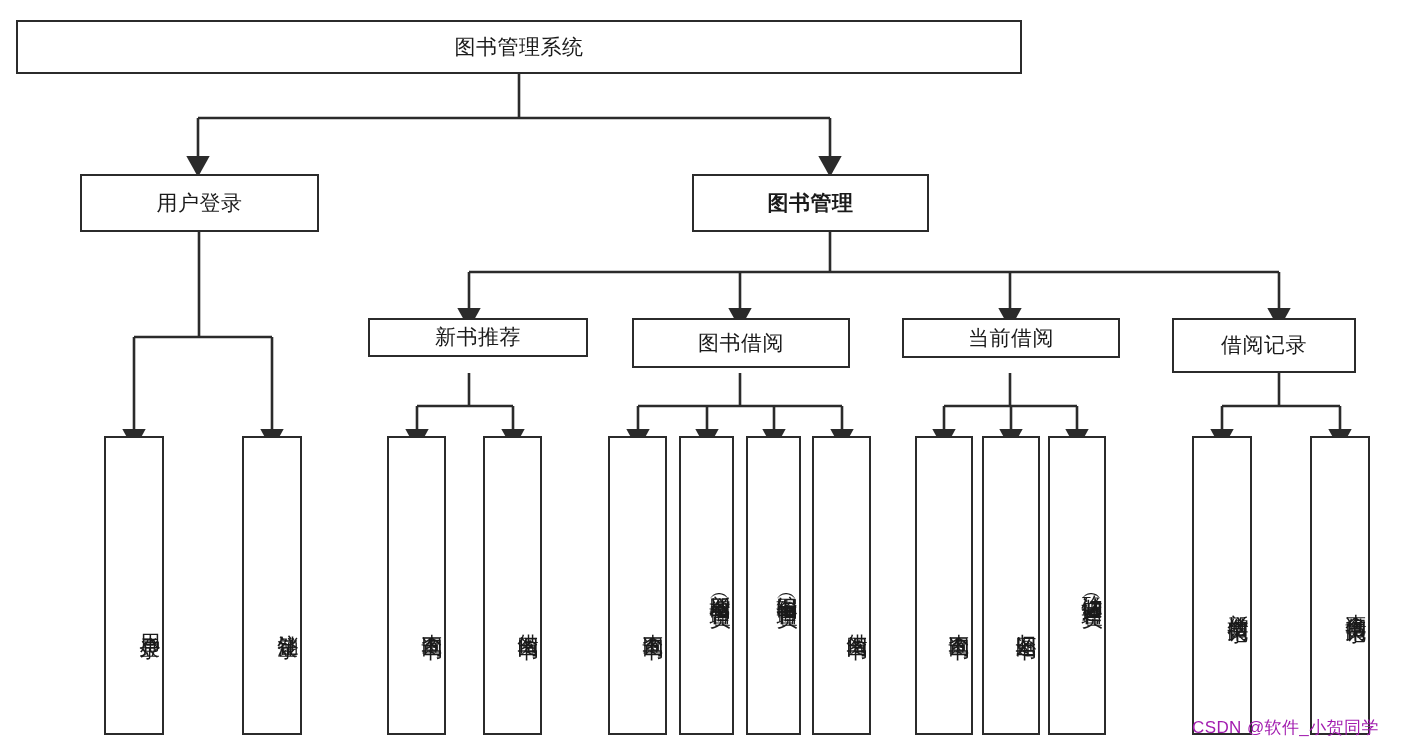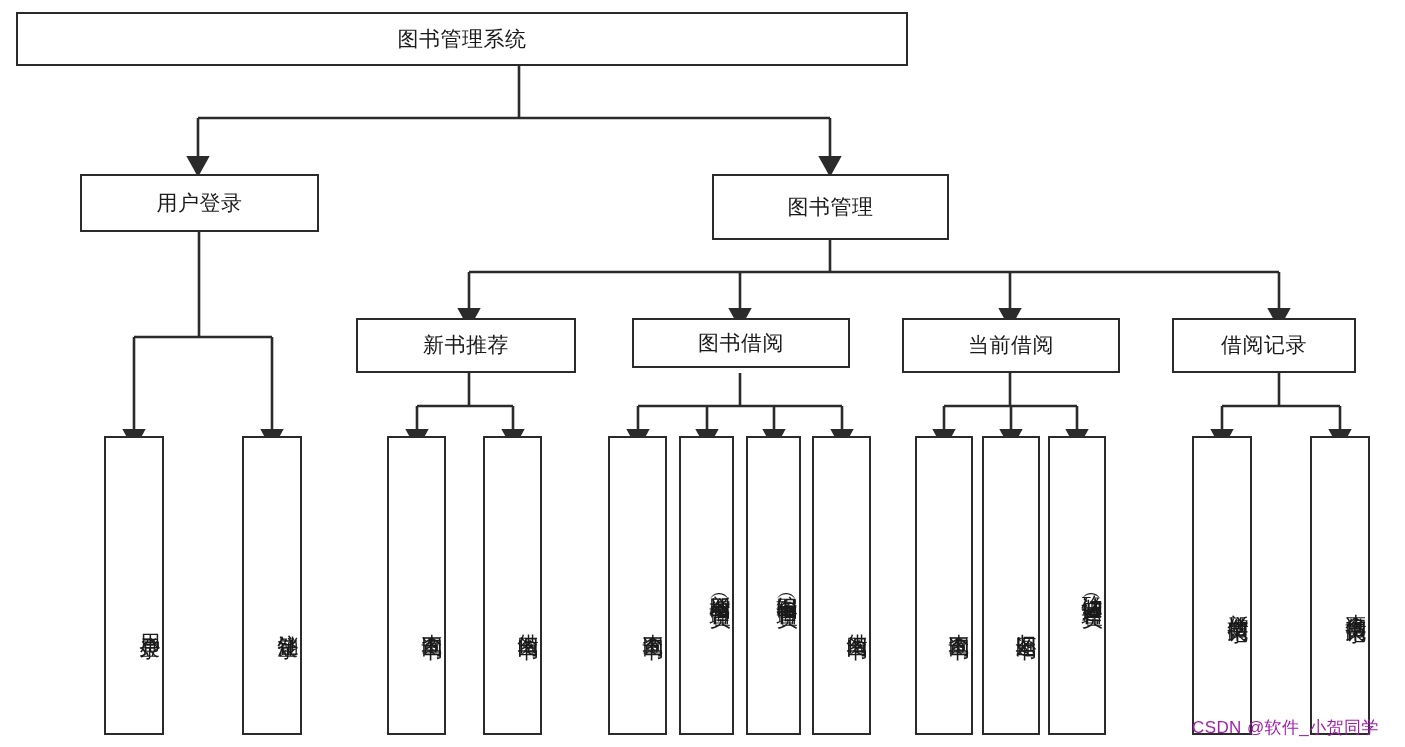--- a/index.html
+++ b/index.html
@@ -114,41 +114,41 @@
       <path d="M1011,406 L1011,433" marker-end="url(#arrow)"></path>
       <path d="M1077,406 L1077,433" marker-end="url(#arrow)"></path>
 
       <path d="M1279,373 L1279,406"></path>
       <path d="M1222,406 L1340,406"></path>
       <path d="M1222,406 L1222,433" marker-end="url(#arrow)"></path>
       <path d="M1340,406 L1340,433" marker-end="url(#arrow)"></path>
     </g>
   </svg>
 
-  <div class="node root horiz" style="left:16px; top:12px; width:892px; height:54px;">
+  <div class="node root horiz" style="left:16px; top:20px; width:1006px; height:54px;">
     <span>图书管理系统</span>
   </div>
 
   <div class="node horiz" style="left:80px; top:174px; width:239px; height:58px;">
     <span>用户登录</span>
   </div>
 
-  <div class="node horiz" style="left:712px; top:174px; width:237px; height:66px;">
+  <div class="node horiz" style="left:692px; top:174px; width:237px; height:58px;font-weight:bold;">
     <span>图书管理</span>
   </div>
 
-  <div class="node horiz" style="left:356px; top:318px; width:220px; height:55px;">
+  <div class="node horiz" style="left:368px; top:318px; width:220px; height:39px;">
     <span>新书推荐</span>
   </div>
 
   <div class="node horiz" style="left:632px; top:318px; width:218px; height:50px;">
     <span>图书借阅</span>
   </div>
 
-  <div class="node horiz" style="left:902px; top:318px; width:218px; height:55px;text-align:center;">
+  <div class="node horiz" style="left:902px; top:318px; width:218px; height:40px;text-align:center;">
     <span>当前借阅</span>
   </div>
 
   <div class="node horiz" style="left:1172px; top:318px; width:184px; height:55px;">
     <span>借阅记录</span>
   </div>
 
   <div class="node vert" style="left:104px; top:436px; width:60px; height:299px; padding-top:76px;">
     <span>用户登录</span>
   </div>

